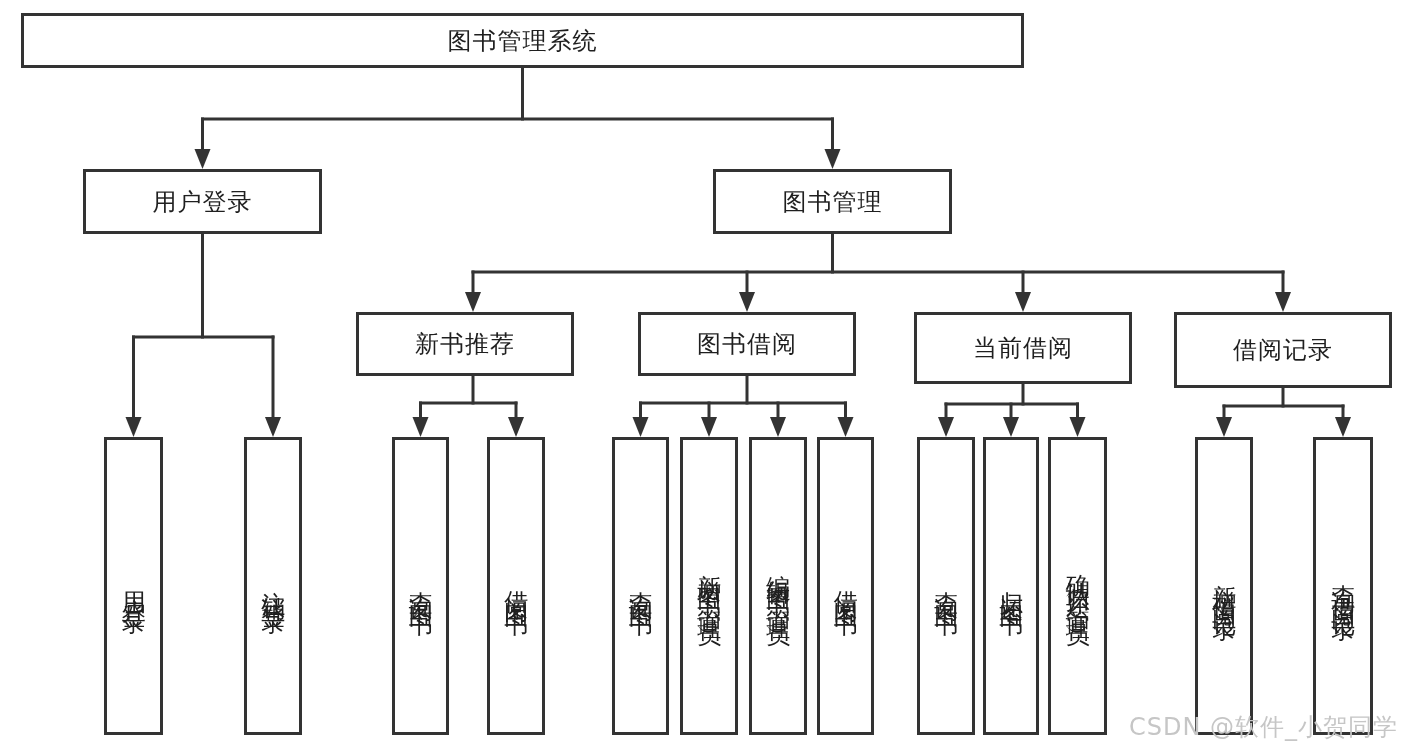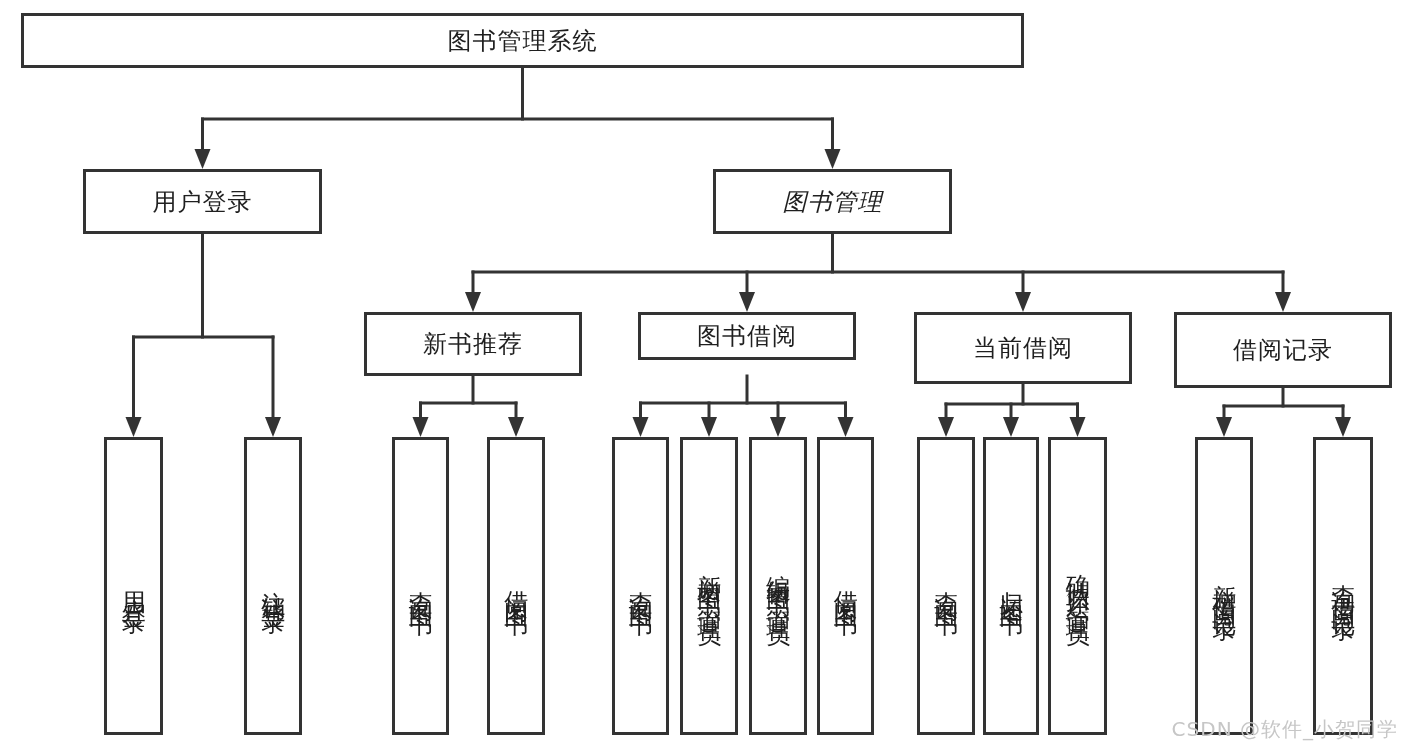--- a/index.html
+++ b/index.html
@@ -41,21 +41,21 @@
     writing-mode: vertical-rl;
     text-orientation: mixed;
     letter-spacing: 7px;
     line-height: 1.1;
     white-space: normal;
   }
   .watermark {
     position: absolute;
     right: 7px;
     bottom: 4px;
-    font-size: 20px;
+    font-size: 24px;
     color: #c6c6c6;
     letter-spacing: 1px;
     white-space: nowrap;
   }
 </style>
 </head>
 <body>
 
 <div class="canvas">
 
@@ -125,28 +125,28 @@
     </g>
   </svg>
 
   <div class="node" style="left:21px; top:13px; width:1003px; height:55px;">
     <span class="label">图书管理系统</span>
   </div>
 
   <div class="node" style="left:83px; top:169px; width:239px; height:65px;">
     <span class="label">用户登录</span>
   </div>
-  <div class="node" style="left:713px; top:169px; width:239px; height:65px;font-style:italic;">
+  <div class="node" style="left:713px; top:169px; width:239px; height:65px;">
     <span class="label">图书管理</span>
   </div>
 
-  <div class="node" style="left:364px; top:312px; width:218px; height:64px;">
+  <div class="node" style="left:356px; top:312px; width:218px; height:64px;">
     <span class="label">新书推荐</span>
   </div>
-  <div class="node" style="left:638px; top:312px; width:218px; height:48px;">
+  <div class="node" style="left:638px; top:312px; width:218px; height:64px;">
     <span class="label">图书借阅</span>
   </div>
   <div class="node" style="left:914px; top:312px; width:218px; height:72px;">
     <span class="label">当前借阅</span>
   </div>
   <div class="node" style="left:1174px; top:312px; width:218px; height:76px;">
     <span class="label">借阅记录</span>
   </div>
 
   <div class="node vertical" style="left:104px; top:437px; width:59px; height:298px;">

